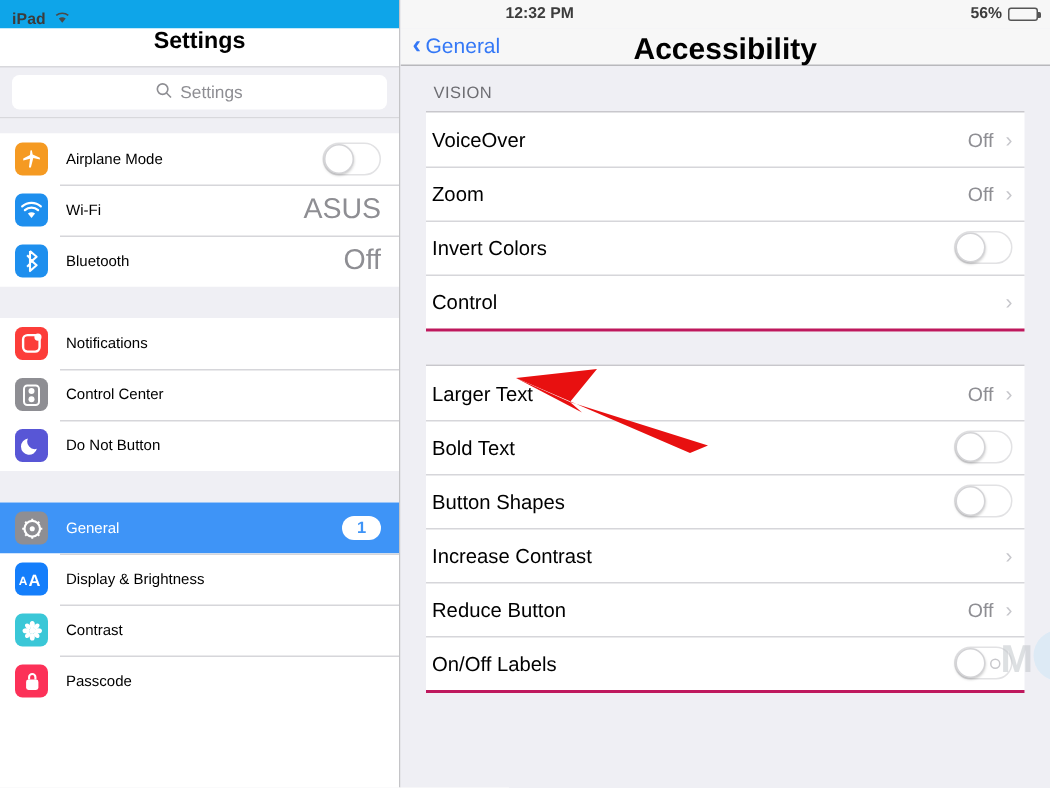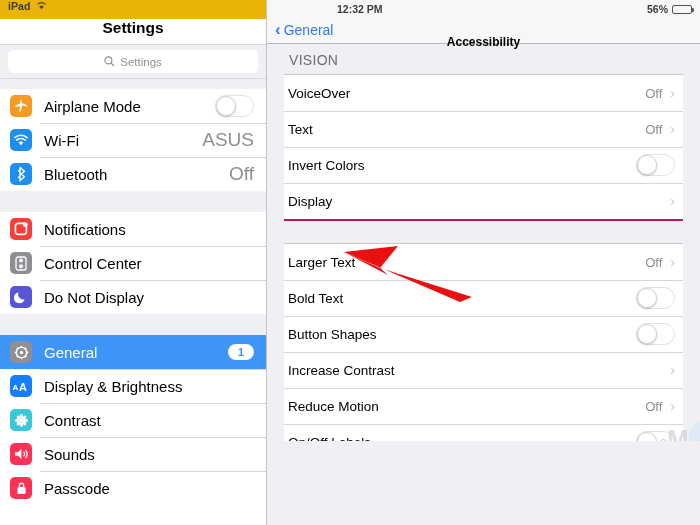--- a/index.html
+++ b/index.html
@@ -19,24 +19,24 @@
   
   #sidebar {
     width: 267px; height: 525px;
     background: #ffffff;
     position: relative;
     border-right: 1px solid #c4c4c7;
     overflow: hidden;
   }
   .status-left {
     height: 19px;
-    display: flex; align-items: flex-start;
+    display: flex; align-items: flex-end;
     padding-left: 8px;
     font-size: 10.5px; font-weight: bold; color: #3c3c3c;
-    background: #eab308;
+    background: #0ea5e9;
   }
   .status-left .dev { letter-spacing: 0.1px; }
   .wifi-ico { margin-left: 5px; display: inline-block; }
   .nav-left {
     height: 25px;
     display: flex; align-items: flex-start; justify-content: center;
     background: #ffffff;
   }
   .nav-left .title {
     font-size: 15.5px; font-weight: bold; color: #000;
@@ -76,41 +76,41 @@
   .srow.sel .slabel { color: #ffffff; }
   .icon-box {
     width: 22px; height: 22px;
     border-radius: 5px;
     flex: 0 0 22px;
     display: flex; align-items: center; justify-content: center;
     overflow: hidden;
   }
   .slabel {
     margin-left: 12px;
-    font-size: 15px; color: #000;
+    font-size: 10px; color: #000;
     white-space: nowrap;
   }
   .svalue {
     margin-left: auto;
     font-size: 19px; color: #8e8e93;
   }
   .badge {
     margin-left: auto;
     min-width: 26px; height: 16px;
     border-radius: 8px;
     background: #ffffff;
     color: #3e94f7;
     font-size: 11px; font-weight: bold;
     display: flex; align-items: center; justify-content: center;
     padding: 0 6px;
   }
 
   
   #detail {
-    width: 433px; height: 441px;
+    width: 433px; height: 525px;
     background: #efeff4;
     position: relative;
     overflow: hidden;
   }
   .status-right {
     height: 19px;
     display: flex; align-items: center;
     background: #f7f7f7;
     font-size: 10.5px; font-weight: bold; color: #3c3c3c;
     position: relative;
@@ -140,30 +140,30 @@
     border-bottom: 1px solid #b8b8bc;
   }
   .back-btn {
     position: absolute; left: 8px; top: 2px;
     display: flex; align-items: center; gap: 3px;
     color: #3478f6; font-size: 14px;
     cursor: pointer;
   }
   .chev-left { font-size: 17px; line-height: 17px; font-weight: bold; }
   .nav-right .title {
-    position: absolute; left: 0; right: 0; top: 16px;
+    position: absolute; left: 0; right: 0; top: 3px;
     text-align: center;
-    font-size: 12px; font-weight: bold; color: #000;
+    font-size: 20px; font-weight: bold; color: #000;
   }
 
   .grp-header {
     height: 30px;
     display: flex; align-items: flex-end;
     padding: 0 0 6px 22px;
-    font-size: 14px; color: #6d6d72; letter-spacing: 0.3px;
+    font-size: 11px; color: #6d6d72; letter-spacing: 0.3px;
   }
   .group {
     background: #ffffff;
     border-top: 1px solid #c8c7cc;
     border-bottom: 2px solid #be185d;
     margin: 0 17px;
   }
   .group.first { margin-top: 0; }
   .grp-spacer { height: 22px; }
   .drow {
@@ -329,21 +329,21 @@
         </div>
         <span class="slabel">Control Center</span>
       </div>
 
       <div class="srow">
         <div class="icon-box" style="background:#5856D6">
           <svg width="14" height="14" viewBox="0 0 14 14">
               <path d="M10.6 9.2 A5 5 0 0 1 4.6 2.4 A5.4 5.4 0 1 0 10.6 9.2 Z" fill="#fff"></path>
             </svg>
         </div>
-        <span class="slabel">Do Not Display</span>
+        <span class="slabel">Do Not Button</span>
       </div>
     </div>
 
     <div class="sb-gap tall"></div>
     <div>
 
       <div class="srow sel">
         <div class="icon-box" style="background:#8E8E93">
           <svg width="15" height="15" viewBox="0 0 15 15">
             <circle cx="7.5" cy="7.5" r="5.2" stroke="#fff" stroke-width="1.5" fill="none"></circle>
@@ -386,30 +386,20 @@
               <ellipse cx="4.6" cy="4.6" rx="2.2" ry="1.5" transform="rotate(45 4.6 4.6)"></ellipse>
               <ellipse cx="10.4" cy="10.4" rx="2.2" ry="1.5" transform="rotate(45 10.4 10.4)"></ellipse>
               <ellipse cx="10.4" cy="4.6" rx="2.2" ry="1.5" transform="rotate(-45 10.4 4.6)"></ellipse>
               <ellipse cx="4.6" cy="10.4" rx="2.2" ry="1.5" transform="rotate(-45 4.6 10.4)"></ellipse>
             </g>
           </svg>
         </div>
         <span class="slabel">Contrast</span>
       </div>
 
-      <div class="srow">
-        <div class="icon-box" style="background:#FC3158">
-          <svg width="17" height="14" viewBox="0 0 17 14">
-            <path d="M2 5.2 5 5.2 8.4 2 8.4 12 5 8.8 2 8.8 Z" fill="#fff"></path>
-            <path d="M10.6 4.6 A3.6 3.6 0 0 1 10.6 9.4" stroke="#fff" stroke-width="1.2" fill="none"></path>
-            <path d="M12.4 2.8 A6 6 0 0 1 12.4 11.2" stroke="#fff" stroke-width="1.2" fill="none"></path>
-          </svg>
-        </div>
-        <span class="slabel">Sounds</span>
-      </div>
 
       <div class="srow">
         <div class="icon-box" style="background:#FC3158">
           <svg width="13" height="15" viewBox="0 0 13 15">
             <rect x="2.4" y="6" width="8.2" height="7" rx="1.6" fill="#fff"></rect>
             <path d="M4.4 6 V4.4 A2.1 2.1 0 0 1 8.6 4.4 V6" stroke="#fff" stroke-width="1.4" fill="none"></path>
           </svg>
         </div>
         <span class="slabel">Passcode</span>
       </div>
@@ -440,35 +430,35 @@
     <div class="grp-header">VISION</div>
     <div class="group first">
 
       <div class="drow">
         <span class="dlabel">VoiceOver</span>
         <span class="dvalue">Off</span>
         <span class="chev">›</span>
       </div>
 
       <div class="drow">
-        <span class="dlabel">Text</span>
+        <span class="dlabel">Zoom</span>
         <span class="dvalue">Off</span>
         <span class="chev">›</span>
       </div>
 
       <div class="drow">
         <span class="dlabel">Invert Colors</span>
         <div class="toggle">
             <div class="knob"></div>
           </div>
       </div>
 
 
       <div class="drow">
-        <span class="dlabel">Display</span>
+        <span class="dlabel">Control</span>
         <span class="chev nm">›</span>
       </div>
     </div>
 
     <div class="grp-spacer"></div>
 
     <div class="group">
 
       <div class="drow">
         <span class="dlabel">Larger Text</span>
@@ -489,21 +479,21 @@
             <div class="knob"></div>
           </div>
       </div>
 
       <div class="drow">
         <span class="dlabel">Increase Contrast</span>
         <span class="chev nm">›</span>
       </div>
 
       <div class="drow">
-        <span class="dlabel">Reduce Motion</span>
+        <span class="dlabel">Reduce Button</span>
         <span class="dvalue">Off</span>
         <span class="chev">›</span>
       </div>
 
       <div class="drow">
         <span class="dlabel">On/Off Labels</span>
         <div class="toggle">
           <div class="knob"></div>
           <div class="offmark"></div>
         </div>

